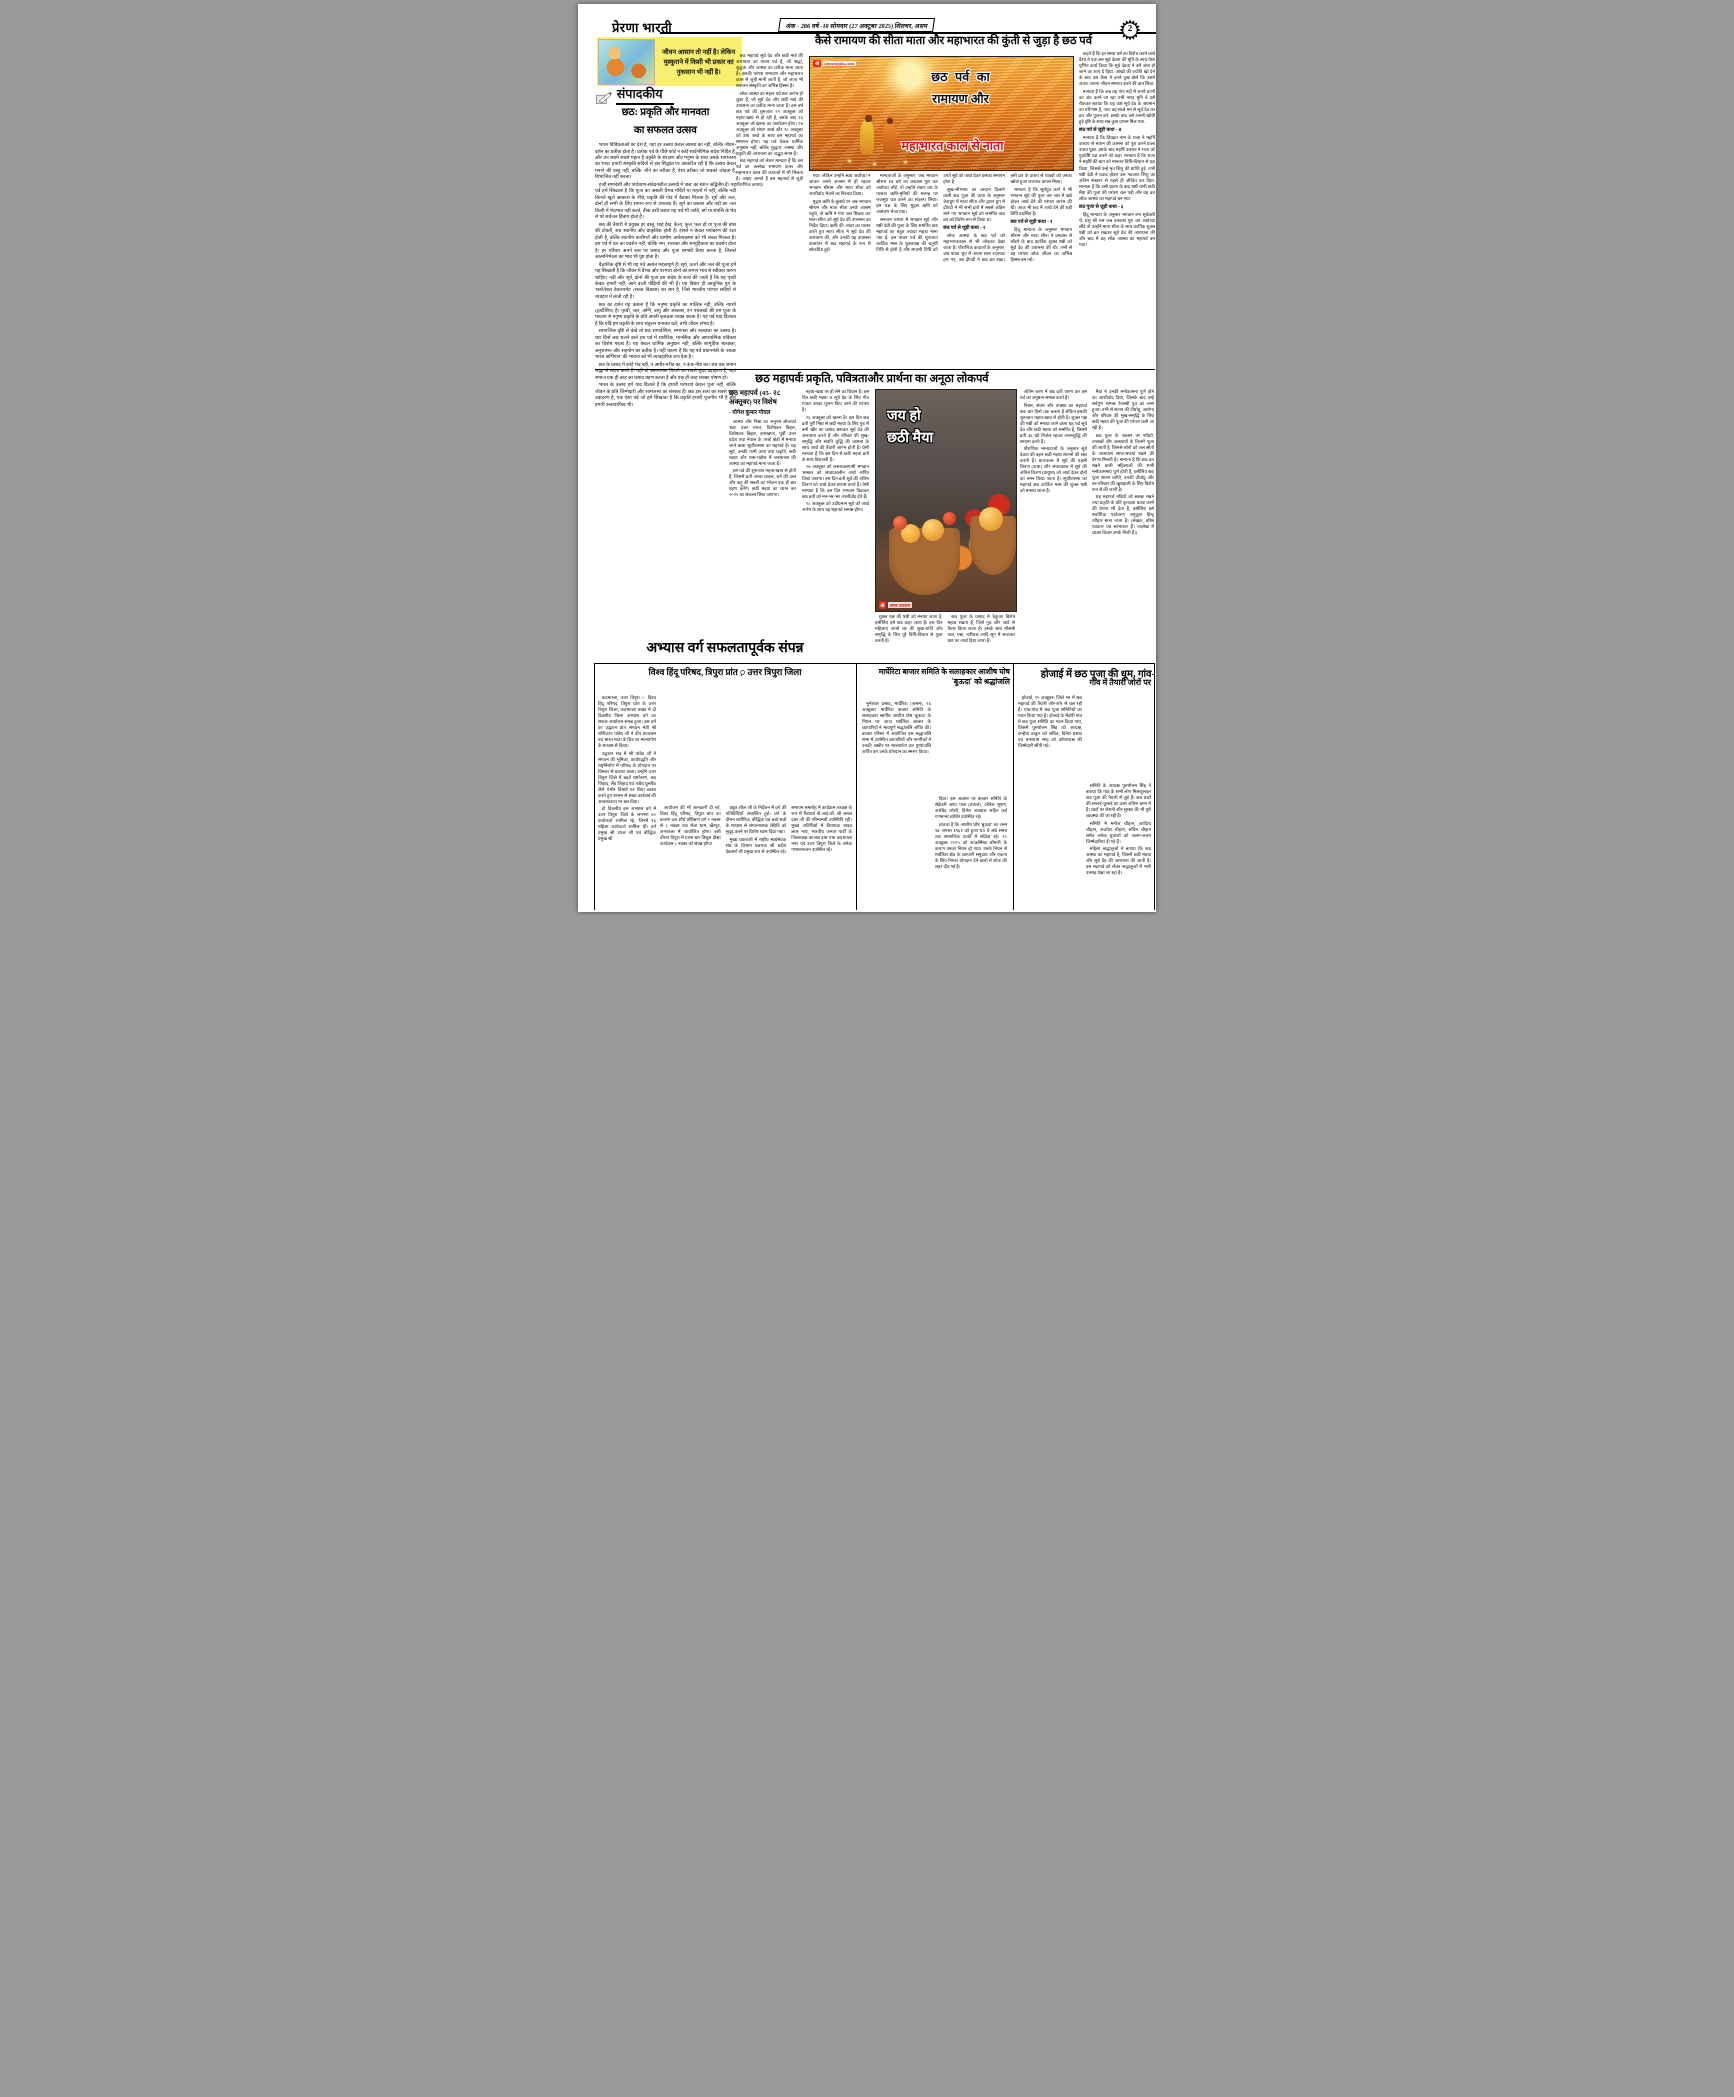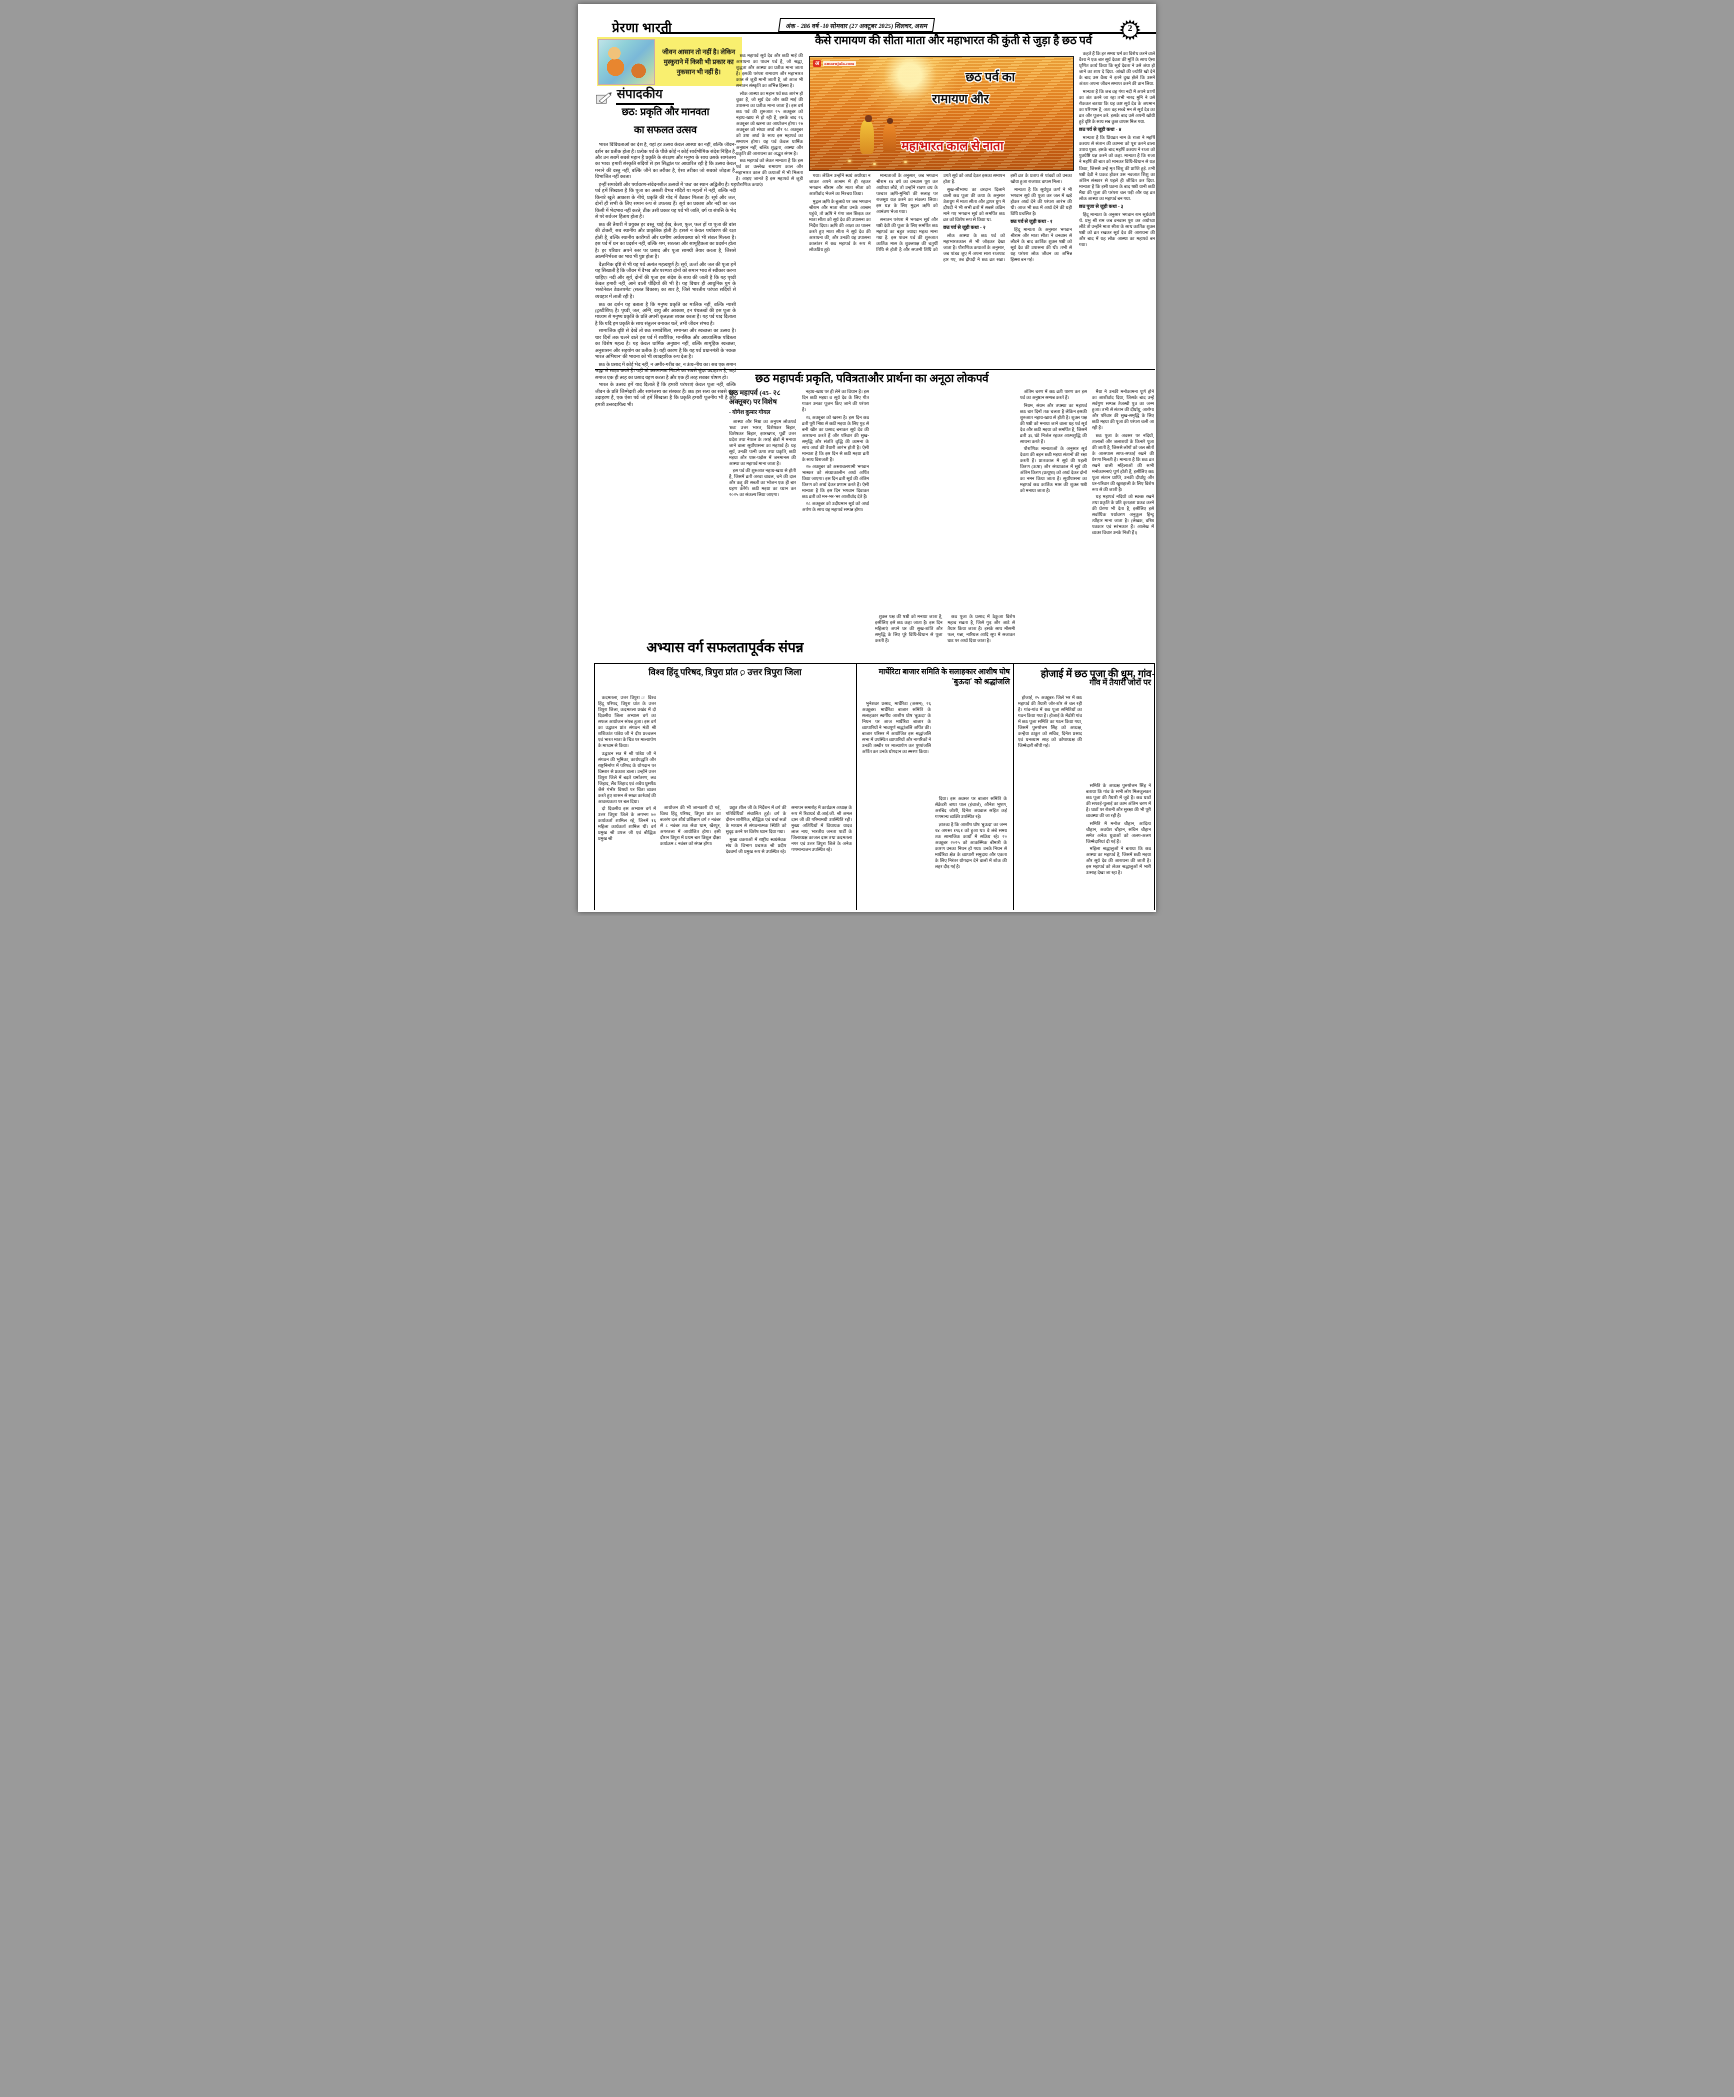--- a/index.html
+++ b/index.html
@@ -141,21 +141,21 @@
     </div>
 
     <div class="figure" style="left:50px;top:63px;width:14.3px;height:34px;background:linear-gradient(180deg,#f3c53b,#d98a21);"></div>
     <div class="fig-head" style="left:55px;top:58px;width:6.7px;height:6.7px;background:#7a3a1c;"></div>
     <div class="figure" style="left:73px;top:66px;width:12.6px;height:30px;background:linear-gradient(180deg,#ef8c2a,#c05f14);"></div>
     <div class="fig-head" style="left:77px;top:61px;width:6.3px;height:6.3px;background:#6e3418;"></div>
     <div class="diya" style="left:38px;top:103px;"></div>
     <div class="diya" style="left:63px;top:106px;"></div>
     <div class="diya" style="left:94px;top:104px;"></div>
 
-    <div class="overlay1" style="position:absolute;left:96px;top:11px;width:109px;text-align:right;">छठ पर्व का</div>
+    <div class="overlay1" style="position:absolute;left:96px;top:11px;width:109px;text-align:center;font-family:Liberation Mono, monospace;">छठ पर्व का</div>
     <div class="overlay1" style="position:absolute;left:96px;top:33px;width:109px;text-align:center;">रामायण और</div>
     <div class="overlay1 overlay-red" style="position:absolute;left:25px;top:80px;width:235px;text-align:center;">महाभारत काल से नाता</div>
   </div>
 
   <div class="abs body-text cols-4" style="left:231px;top:169px;width:263px;height:194px;">
       <p>गया। लेकिन उन्होंने स्वयं अयोध्या न जाकर अपने आश्रम में ही रहकर भगवान श्रीराम और माता सीता को आशीर्वाद भेजने का निश्चय किया।</p>
       <p>मुद्गल ऋषि के बुलावे पर जब भगवान श्रीराम और माता सीता उनके आश्रम पहुंचे, तो ऋषि ने गंगा जल छिड़क कर माता सीता को सूर्य देव की उपासना का निर्देश दिया। ऋषि की आज्ञा का पालन करते हुए माता सीता ने सूर्य देव की आराधना की, और उनकी यह उपासना कालांतर में छठ महापर्व के रूप में लोकप्रिय हुई।</p>
       <p>मान्यताओं के अनुसार, जब भगवान श्रीराम १४ वर्ष का वनवास पूरा कर अयोध्या लौटे, तो उन्होंने रावण वध के पश्चात ऋषि-मुनियों की सलाह पर राजसूय यज्ञ करने का संकल्प लिया। इस यज्ञ के लिए मुद्गल ऋषि को आमंत्रण भेजा गया।</p>
       <p>सनातन परंपरा में भगवान सूर्य और षष्ठी देवी की पूजा के लिए समर्पित छठ महापर्व का बहुत ज्यादा महत्व माना गया है. इस पावन पर्व की शुरुआत कार्तिक मास के शुक्लपक्ष की चतुर्थी तिथि से होती है और सप्तमी तिथि को उगते सूर्य को अर्घ्य देकर इसका समापन होता है.</p>
       <p>सुख-सौभाग्य का वरदान दिलाने वाली छठ पूजा की कथा के अनुसार त्रेतायुग में माता सीता और द्वापर युग में द्रौपदी ने भी सभी व्रतों में सबसे कठिन माने गए भगवान सूर्य को समर्पित छठ व्रत को विशेष रूप से किया था.</p>
@@ -185,20 +185,37 @@
         <p>इस पर्व की शुरुआत नहाय-खाय से होती है, जिसमें व्रती अरवा चावल, चने की दाल और कद्दू की सब्जी का भोजन एक ही बार ग्रहण करेंगे। छठी मइया का ध्यान कर २०२५ का संकल्प लिया जाएगा।</p>
       </div>
   </div>
   <div class="abs body-text" style="left:224px;top:385px;width:67px;height:272px;">
       <p>नहाय-खाय पर ही लेने का विधान है। इस दिन छठी मइया व सूर्य देव के लिए गीत गाकर उनका पूजन किए जाने की परंपरा है।</p>
       <p>२६ अक्तूबर को खरना है। इस दिन छठ व्रती पूरी निष्ठा से छठी मइया के लिए गुड़ से बनी खीर का प्रसाद बनाकर सूर्य देव की आराधना करते हैं और परिवार की सुख-समृद्धि और संतति वृद्धि की कामना के साथ अर्घ्य की तैयारी आरंभ होती है। ऐसी मान्यता है कि इस दिन से छठी मइया व्रती के साथ विराजती हैं।</p>
       <p>२७ अक्तूबर को अस्ताचलगामी भगवान भास्कर को संध्याकालीन अर्घ्य अर्पित किया जाएगा। इस दिन व्रती सूर्य की अंतिम किरण को अर्घ्य देकर प्रणाम करते हैं। ऐसी मान्यता है कि इस दिन भगवान दिवाकर छठ व्रती को मन-भर-भर आशीर्वाद देते हैं।</p>
       <p>२८ अक्तूबर को उदीयमान सूर्य को अर्घ्य अर्पण के साथ यह महापर्व सम्पन्न होगा।</p>
     </div>
 
+  <div class="abs feature-photo" style="left:297px;top:385px;width:140px;height:221px;">
+    <div class="jai-text">
+      <div>जय हो</div>
+      <div>छठी मैया</div>
+    </div>
+    <div class="basket" style="left:12.6px;top:138px;width:71px;height:67px;"></div>
+    <div class="basket" style="left:94px;top:126px;width:46px;height:59px;"></div>
+    <div class="fruit" style="left:25px;top:134px;width:19.3px;height:19.3px;background:radial-gradient(circle at 35% 30%,#ffcf6a,#e8901f);"></div>
+    <div class="fruit" style="left:46px;top:129px;width:22px;height:22px;background:radial-gradient(circle at 35% 30%,#ffd77a,#de8518);"></div>
+    <div class="fruit" style="left:103px;top:117px;width:24px;height:24px;background:radial-gradient(circle at 35% 30%,#ffd77a,#e08a1c);"></div>
+    <div class="fruit" style="left:17px;top:126px;width:14.3px;height:14.3px;background:radial-gradient(circle at 35% 30%,#ff7a52,#c23a1a);"></div>
+    <div class="fruit" style="left:67px;top:122px;width:12.6px;height:12.6px;background:radial-gradient(circle at 35% 30%,#ff6a4a,#b83418);"></div>
+    <div class="wm" style="position:absolute;left:2.5px;bottom:2.5px;">
+      <span class="wm-box">अ</span>
+      <span class="wm-text">अमर उजाला</span>
+    </div>
+  </div>
   <div class="abs body-text cols-2" style="left:297px;top:610px;width:140px;height:47px;">
       <p>शुक्ल पक्ष की षष्ठी को मनाया जाता है, इसीलिए इसे छठ कहा जाता है। इस दिन महिलाएं अपने घर की सुख-शांति और समृद्धि के लिए पूरे विधि-विधान से पूजा करती हैं।</p>
       <p>छठ पूजा के प्रसाद में ठेकुआ विशेष महत्व रखता है, जिसे गुड़ और आटे से तैयार किया जाता है। इसके साथ मौसमी फल, गन्ना, नारियल आदि सूप में सजाकर घाट पर अर्घ्य दिया जाता है।</p>
     </div>
 
   <div class="abs body-text" style="left:442px;top:385px;width:67px;height:272px;">
       <p>अंतिम चरण में छठ व्रती पारण कर इस पर्व का अनुष्ठान सम्पन्न करते हैं।</p>
       <p>नियम, संयम और तपस्या का महापर्व छठ चार दिनों तक चलता है लेकिन इसकी शुरुआत नहाय-खाय से होती है। शुक्ल पक्ष की षष्ठी को मनाया जाने वाला यह पर्व सूर्य देव और छठी मइया को समर्पित है, जिसमें व्रती ३६ घंटे निर्जल रहकर आत्मशुद्धि की साधना करते हैं।</p>
       <p>पौराणिक मान्यताओं के अनुसार सूर्य देवता की बहन छठी मइया संतानों की रक्षा करती हैं। प्रातःकाल में सूर्य की पहली किरण (ऊषा) और संध्याकाल में सूर्य की अंतिम किरण (प्रत्यूषा) को अर्घ्य देकर दोनों का नमन किया जाता है। सूर्योपासना का महापर्व छठ कार्तिक मास की शुक्ल षष्ठी को मनाया जाता है।</p>
     </div>

